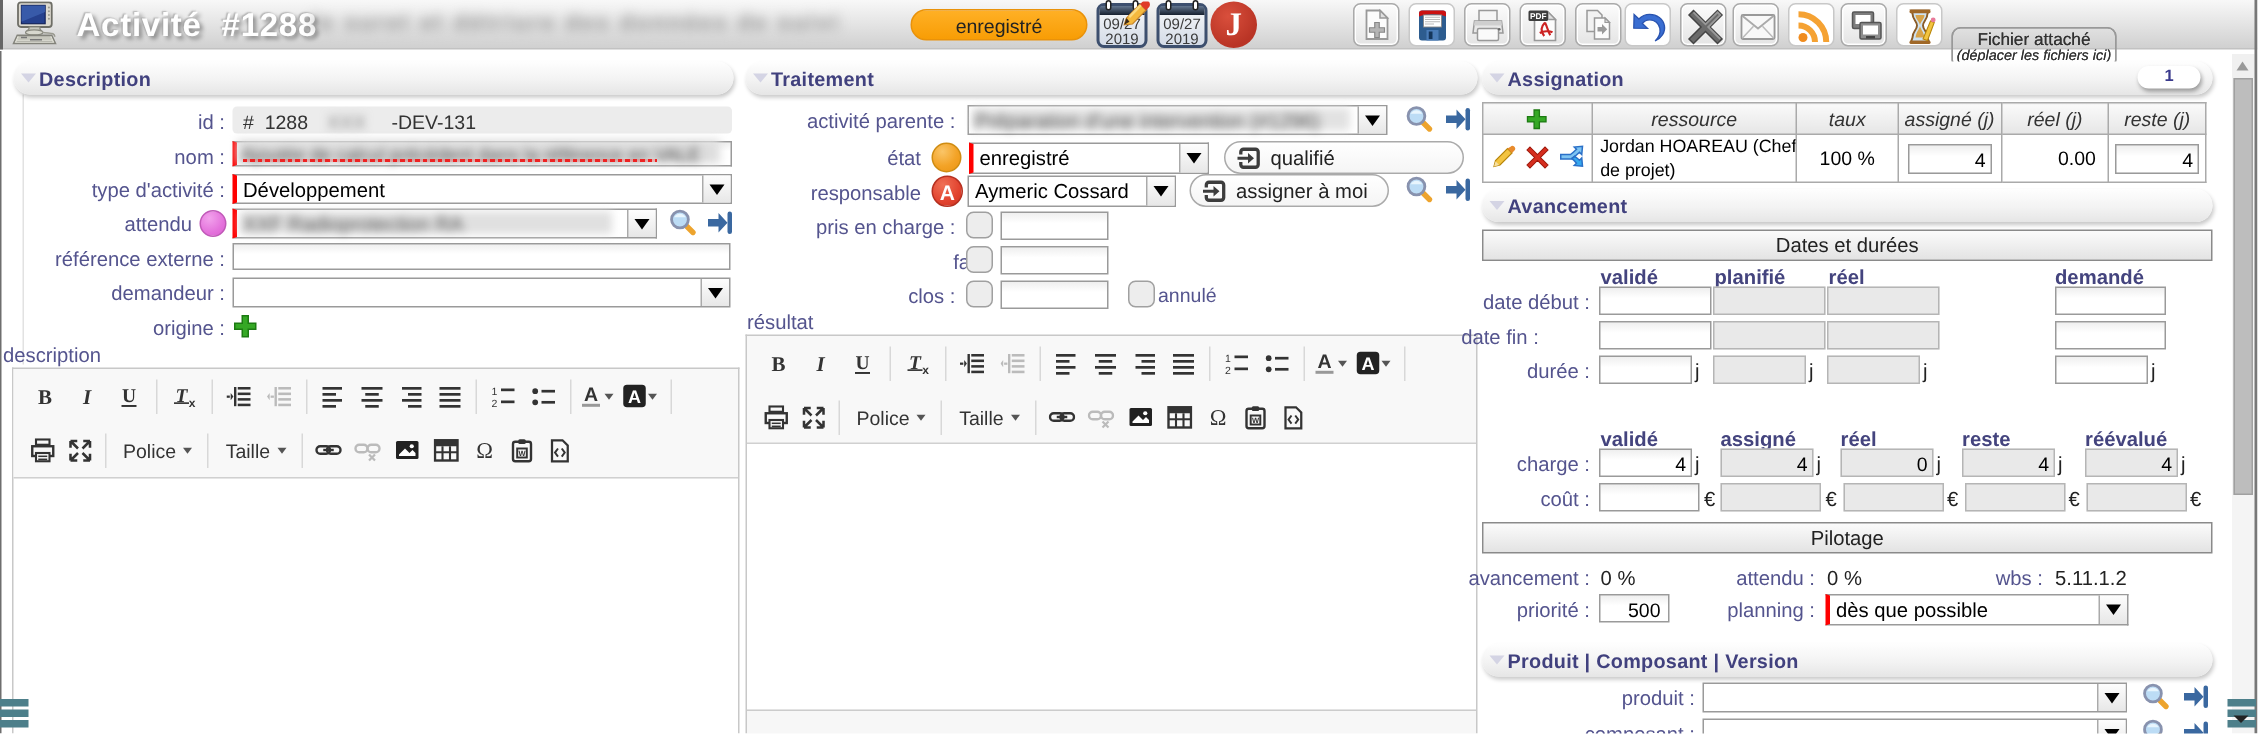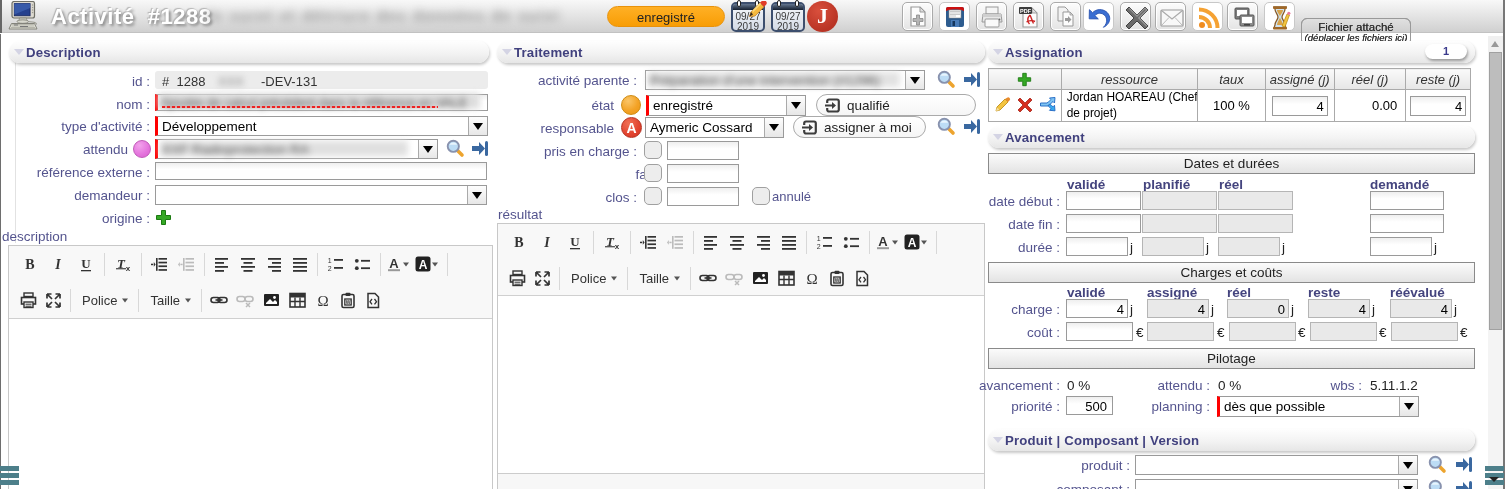--- a/index.html
+++ b/index.html
@@ -863,37 +863,36 @@
   <div class="colhdr" style="left:1143px;top:177px;">planifié</div>
   <div class="colhdr" style="left:1219px;top:177px;">réel</div>
   <div class="colhdr" style="left:1370px;top:177px;">demandé</div>
 
   <div class="lbl" style="left:940px;top:194px;width:120px;">date début :</div>
   <div class="inp" style="left:1066px;top:191px;width:75px;height:19px;"></div>
   <div class="inp gray" style="left:1142px;top:191px;width:75px;height:19px;"></div>
   <div class="inp gray" style="left:1218px;top:191px;width:75px;height:19px;"></div>
   <div class="inp" style="left:1370px;top:191px;width:74px;height:19px;"></div>
 
-  <div class="lbl" style="left:940px;top:217px;width:120px;">date fin :</div>
+  <div class="lbl" style="left:940px;top:217px;width:120px;text-align:center;">date fin :</div>
   <div class="inp" style="left:1066px;top:214px;width:75px;height:19px;"></div>
   <div class="inp gray" style="left:1142px;top:214px;width:75px;height:19px;"></div>
   <div class="inp gray" style="left:1218px;top:214px;width:75px;height:19px;"></div>
   <div class="inp" style="left:1370px;top:214px;width:74px;height:19px;"></div>
 
   <div class="lbl" style="left:940px;top:240px;width:120px;">durée :</div>
   <div class="inp" style="left:1066px;top:237px;width:62px;height:19px;"></div>
     <div class="lbl" style="left:1130px;top:240px;text-align:left;color:#222;">j</div>
   <div class="inp gray" style="left:1142px;top:237px;width:62px;height:19px;"></div>
     <div class="lbl" style="left:1206px;top:240px;text-align:left;color:#222;">j</div>
   <div class="inp gray" style="left:1218px;top:237px;width:62px;height:19px;"></div>
     <div class="lbl" style="left:1282px;top:240px;text-align:left;color:#222;">j</div>
   <div class="inp" style="left:1370px;top:237px;width:62px;height:19px;"></div>
     <div class="lbl" style="left:1434px;top:240px;text-align:left;color:#222;">j</div>
 
-  <div class="gbar" style="left:988px;top:262px;width:487px;height:21px;line-height:20px;">Charges et coûts</div>
   <div class="colhdr" style="left:1067px;top:285px;">validé</div>
   <div class="colhdr" style="left:1147px;top:285px;">assigné</div>
   <div class="colhdr" style="left:1227px;top:285px;">réel</div>
   <div class="colhdr" style="left:1308px;top:285px;">reste</div>
   <div class="colhdr" style="left:1390px;top:285px;">réévalué</div>
 
   <div class="lbl" style="left:940px;top:302px;width:120px;">charge :</div>
   <div class="inp" style="left:1066px;top:299px;width:62px;height:19px;text-align:right;padding:2px 3px 0 0;">4</div>
     <div class="lbl" style="left:1130px;top:302px;text-align:left;color:#222;">j</div>
   <div class="inp gray" style="left:1147px;top:299px;width:62px;height:19px;text-align:right;padding:2px 3px 0 0;">4</div>

